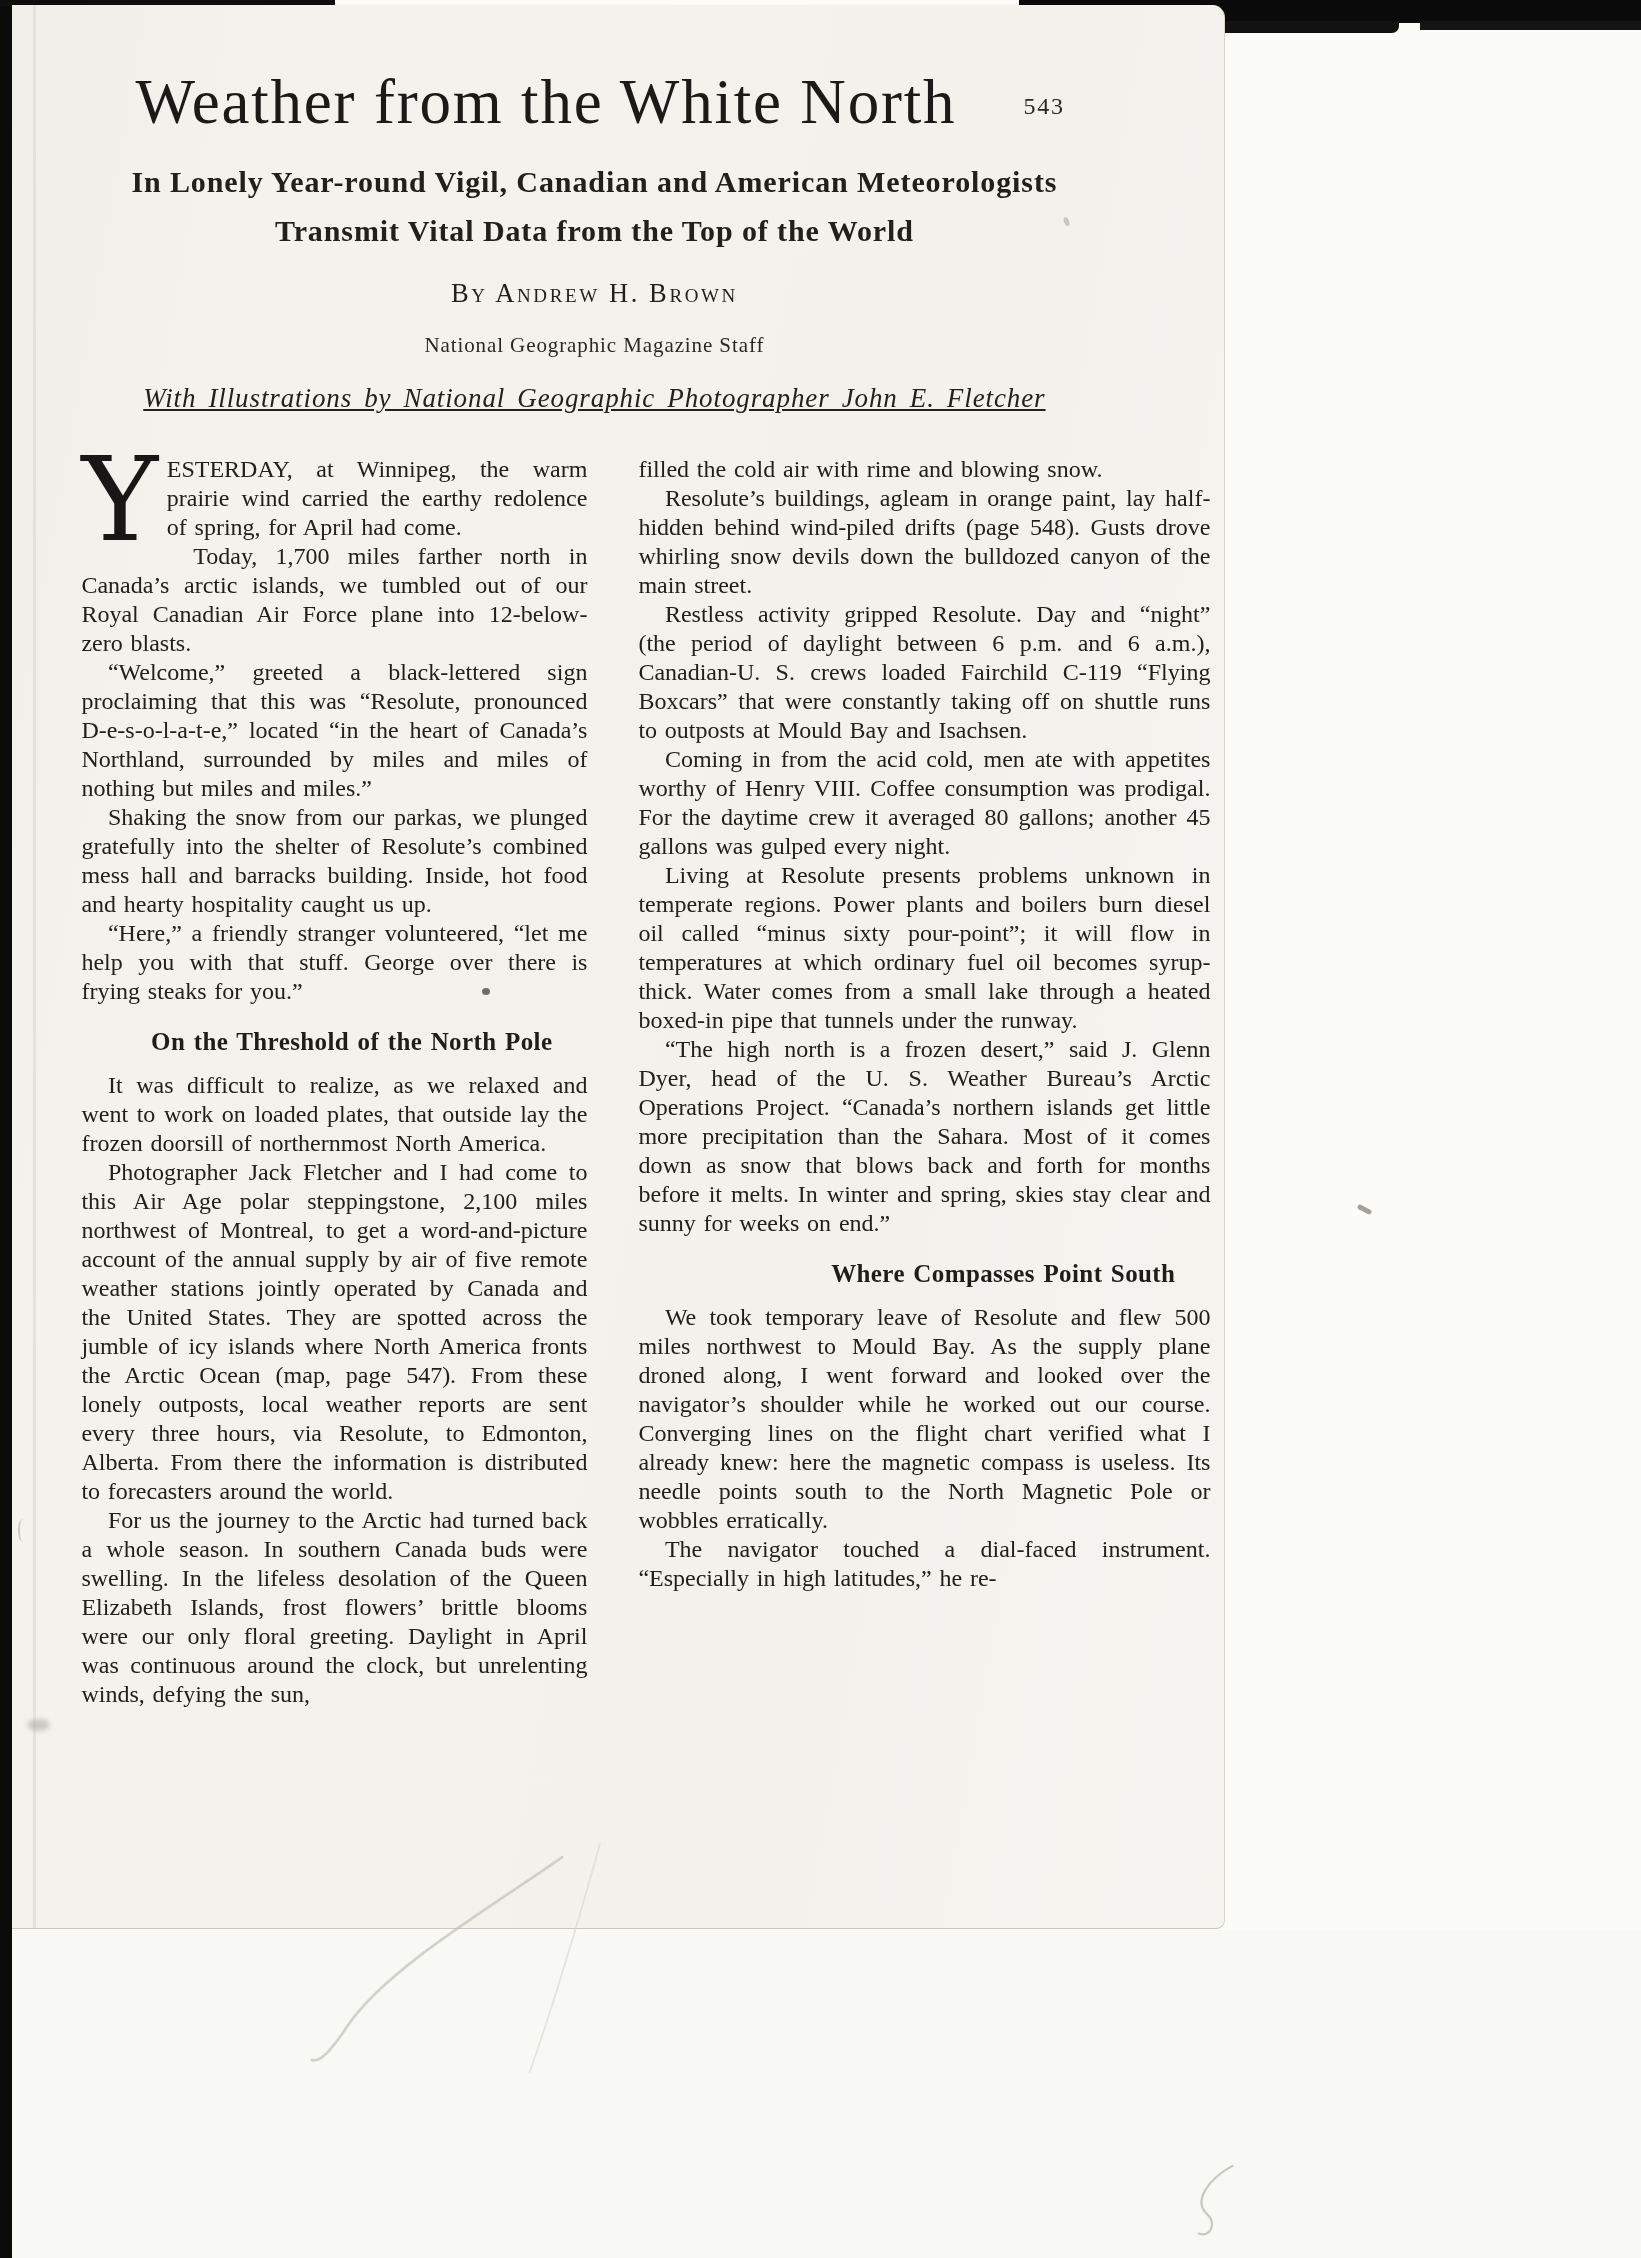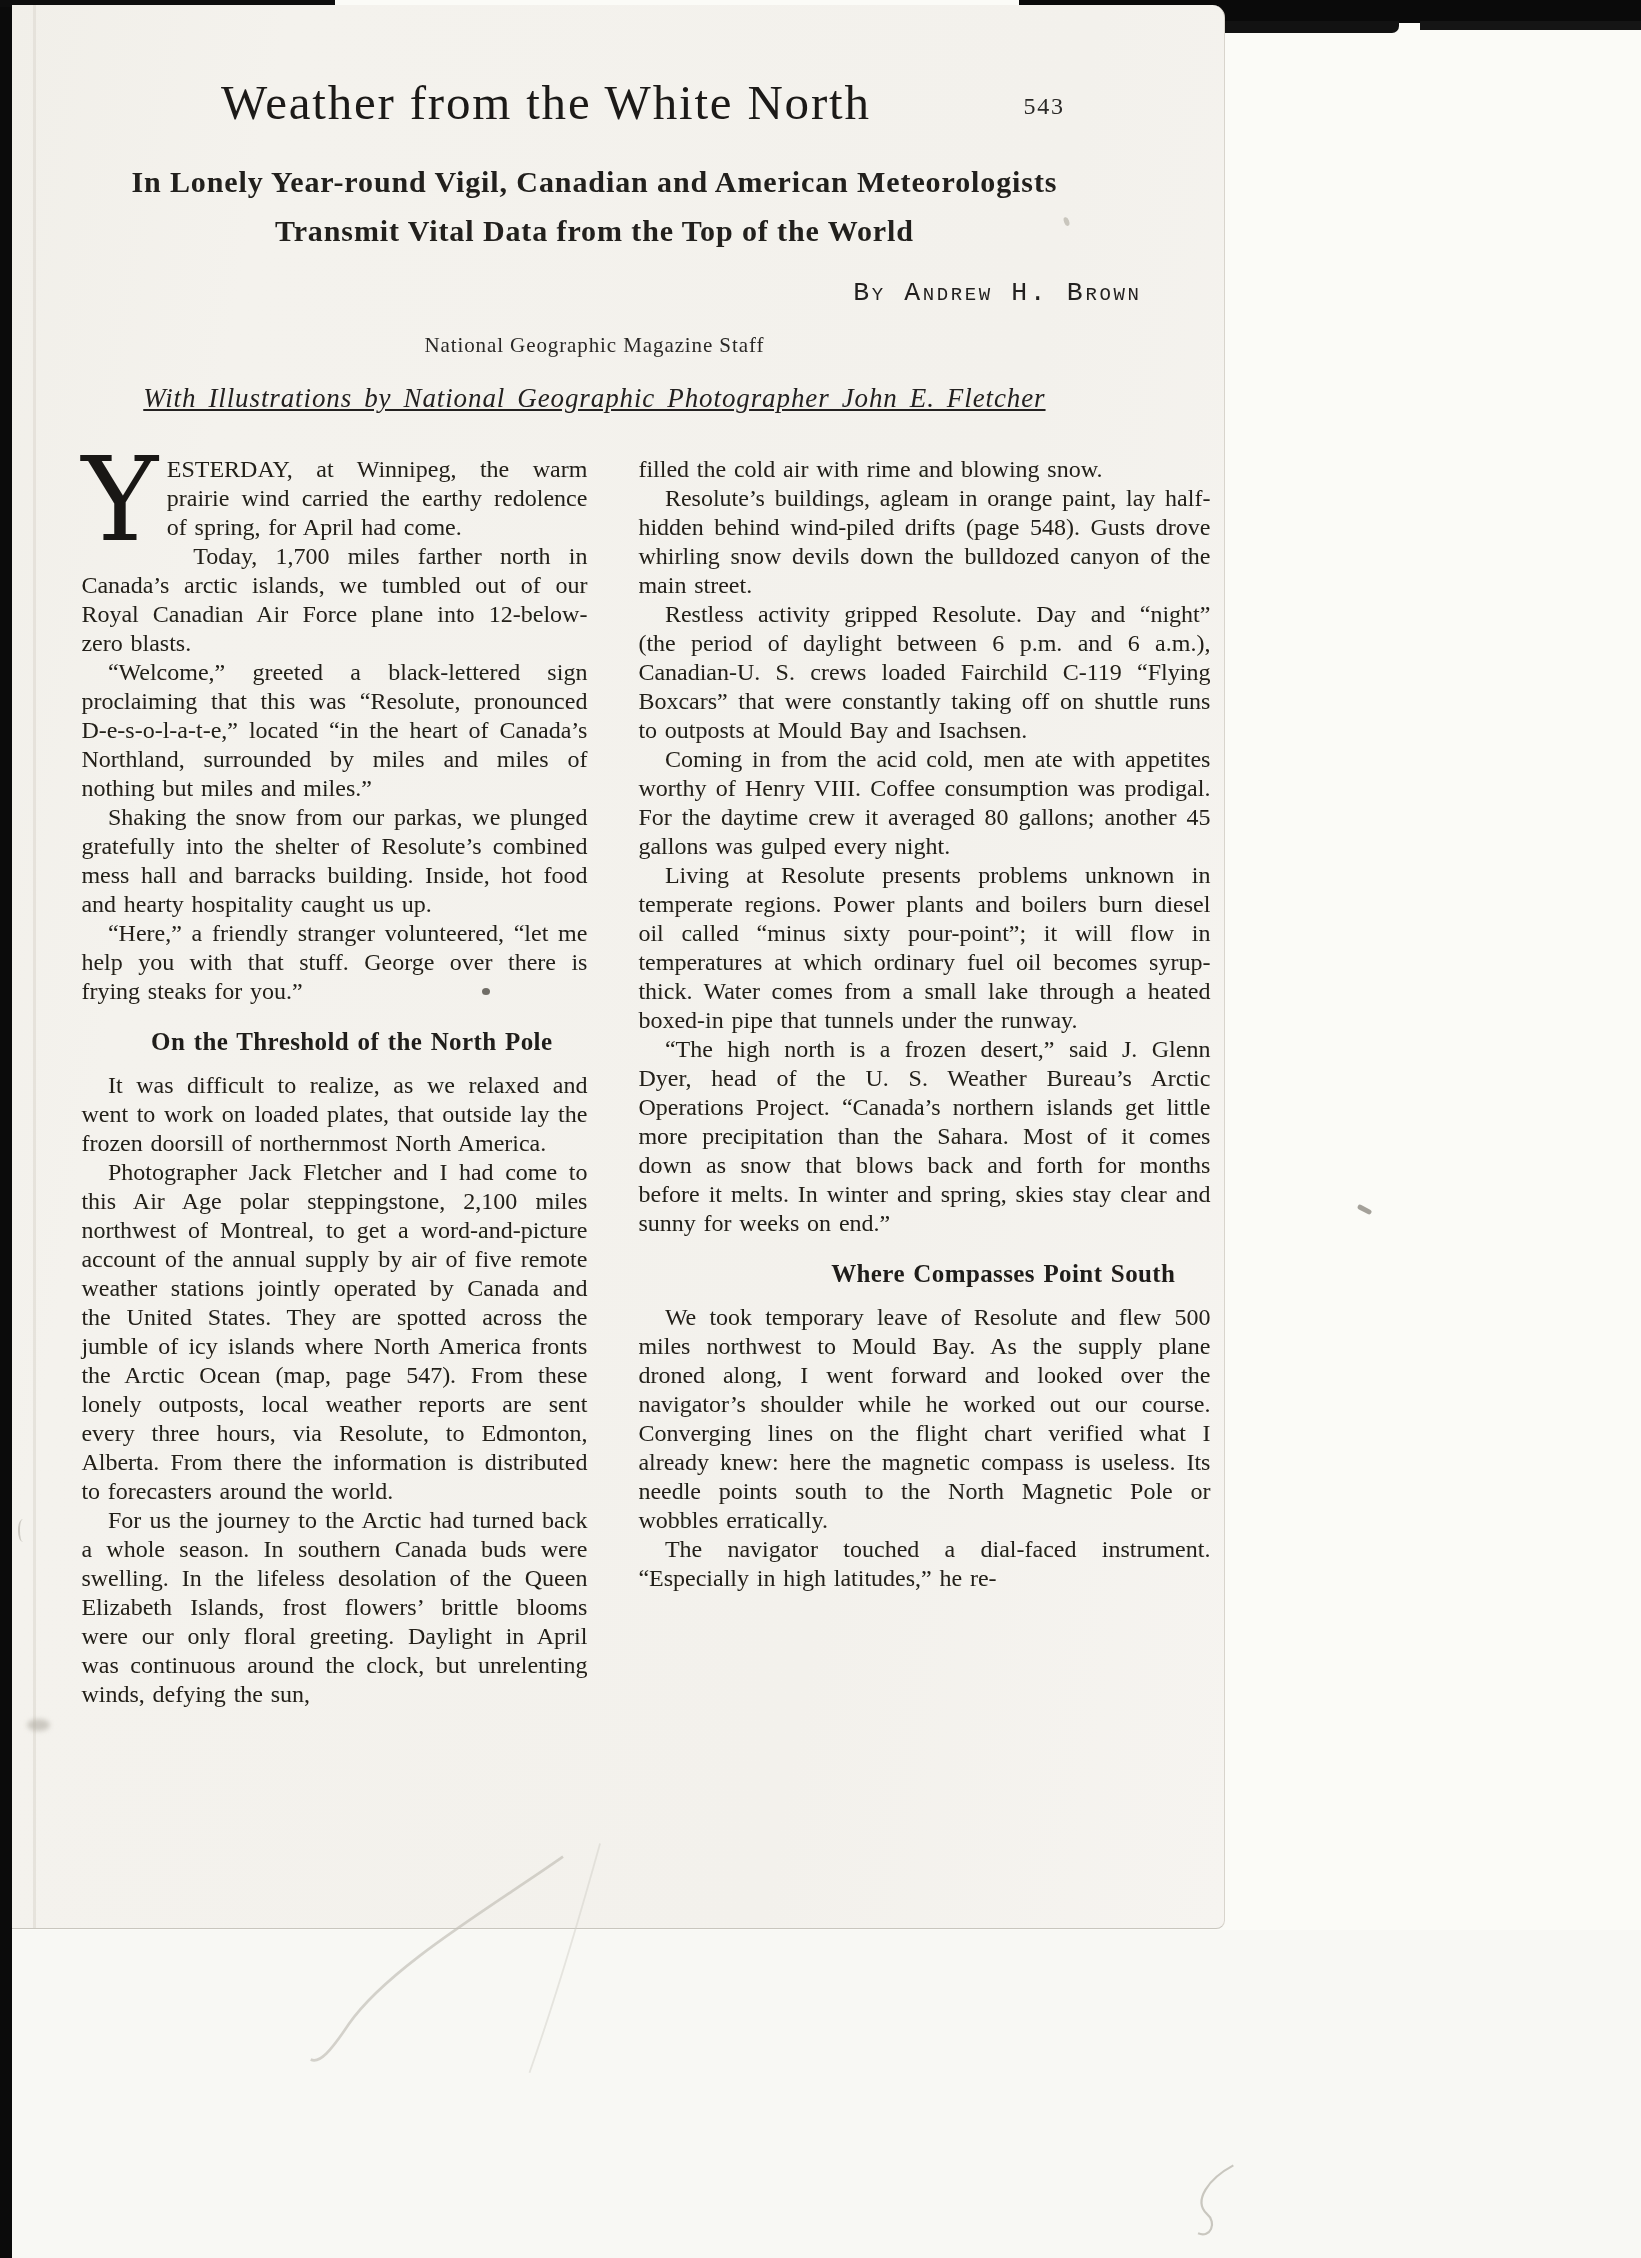--- a/index.html
+++ b/index.html
@@ -23,28 +23,28 @@
     border-right:1.8px solid #d8d4cc;
     border-bottom:1.8px solid #c9c6be;
     border-radius:0 12.4px 8.8px 0;
   }
   .page-curl{position:absolute;left:21px;top:0;width:2.6px;height:1923px;background:#e2dfd7;opacity:.8;}
   .under-sheet{position:absolute;left:12.4px;top:1930px;width:1629px;height:328px;background:#f8f8f4;}
   
   .headmatter{position:absolute;left:0;top:0;width:1212px;}
   .title{
     position:absolute;left:0;top:72px;width:1067px;
-    text-align:center;font-size:49px;line-height:51px;font-weight:normal;
+    text-align:center;font-size:63px;line-height:51px;font-weight:normal;
     letter-spacing:1.8px;color:#1c1a18;margin:0;
   }
   .folio{position:absolute;left:1011px;top:88px;font-size:24px;letter-spacing:1.8px;color:#2a2826;}
   .subtitle{position:absolute;left:35px;top:152px;width:1094px;text-align:center;
     font-size:30px;line-height:49px;color:#22201d;letter-spacing:0.9px;font-weight:bold;}
-  .byline{position:absolute;left:35px;top:273px;width:1094px;text-align:right;
-    font-size:26.5px;font-variant:small-caps;letter-spacing:2.6px;color:#232120;font-family:Liberation Mono, monospace;}
+  .byline{position:absolute;left:35px;top:273px;width:1094px;text-align:center;
+    font-size:26.5px;font-variant:small-caps;letter-spacing:2.6px;color:#232120;}
   .org{position:absolute;left:35px;top:328px;width:1094px;text-align:center;
     font-size:21px;letter-spacing:0.9px;color:#2a2826;}
   .credit{position:absolute;left:35px;top:378px;width:1094px;text-align:center;
     font-style:italic;font-size:27px;letter-spacing:0.9px;word-spacing:4.4px;color:#232120;text-decoration:underline;}
   
   .col{
     position:absolute;top:450px;
     font-size:24px;line-height:29px;
     text-align:justify;word-spacing:1.8px;color:#232019;
   }

